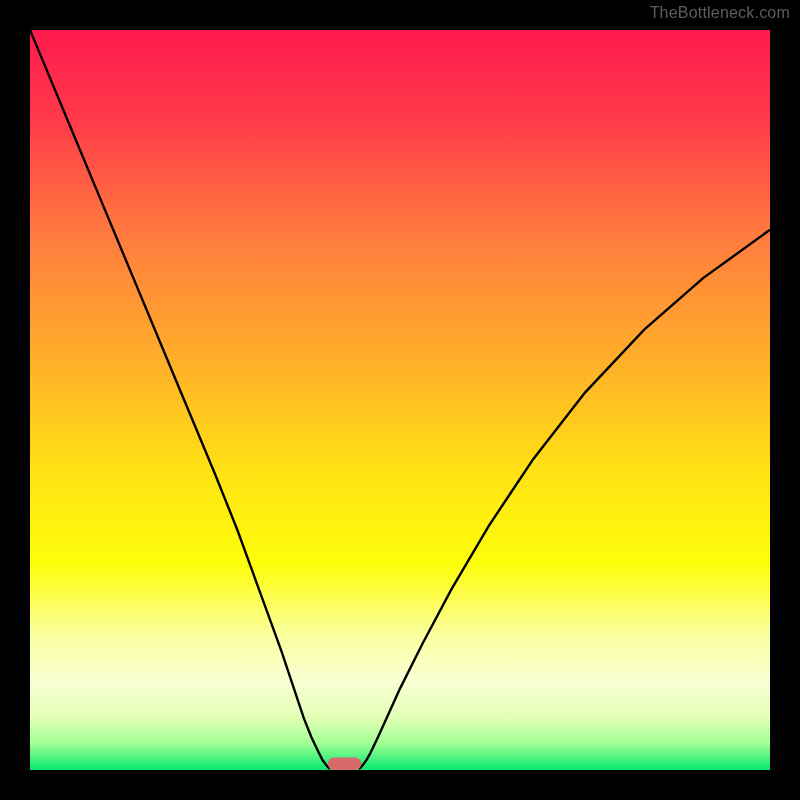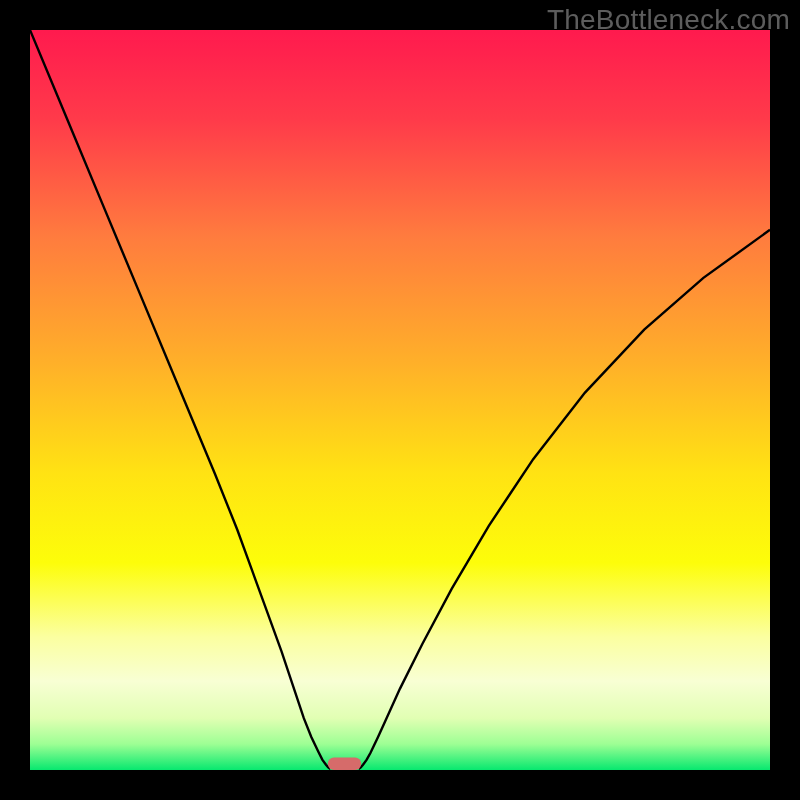--- a/index.html
+++ b/index.html
@@ -24,21 +24,21 @@
     left: 30px;
     top: 30px;
     width: 740px;
     height: 740px;
   }
   .watermark {
     position: absolute;
     top: 4px;
     right: 10px;
     color: #5d5d5d;
-    font-size: 28px;
+    font-size: 16px;
     font-weight: 500;
     letter-spacing: 0.2px;
   }
   svg { display: block; }
 </style>
 </head>
 <body>
 
 <div class="frame">
   <div class="watermark">TheBottleneck.com</div>

